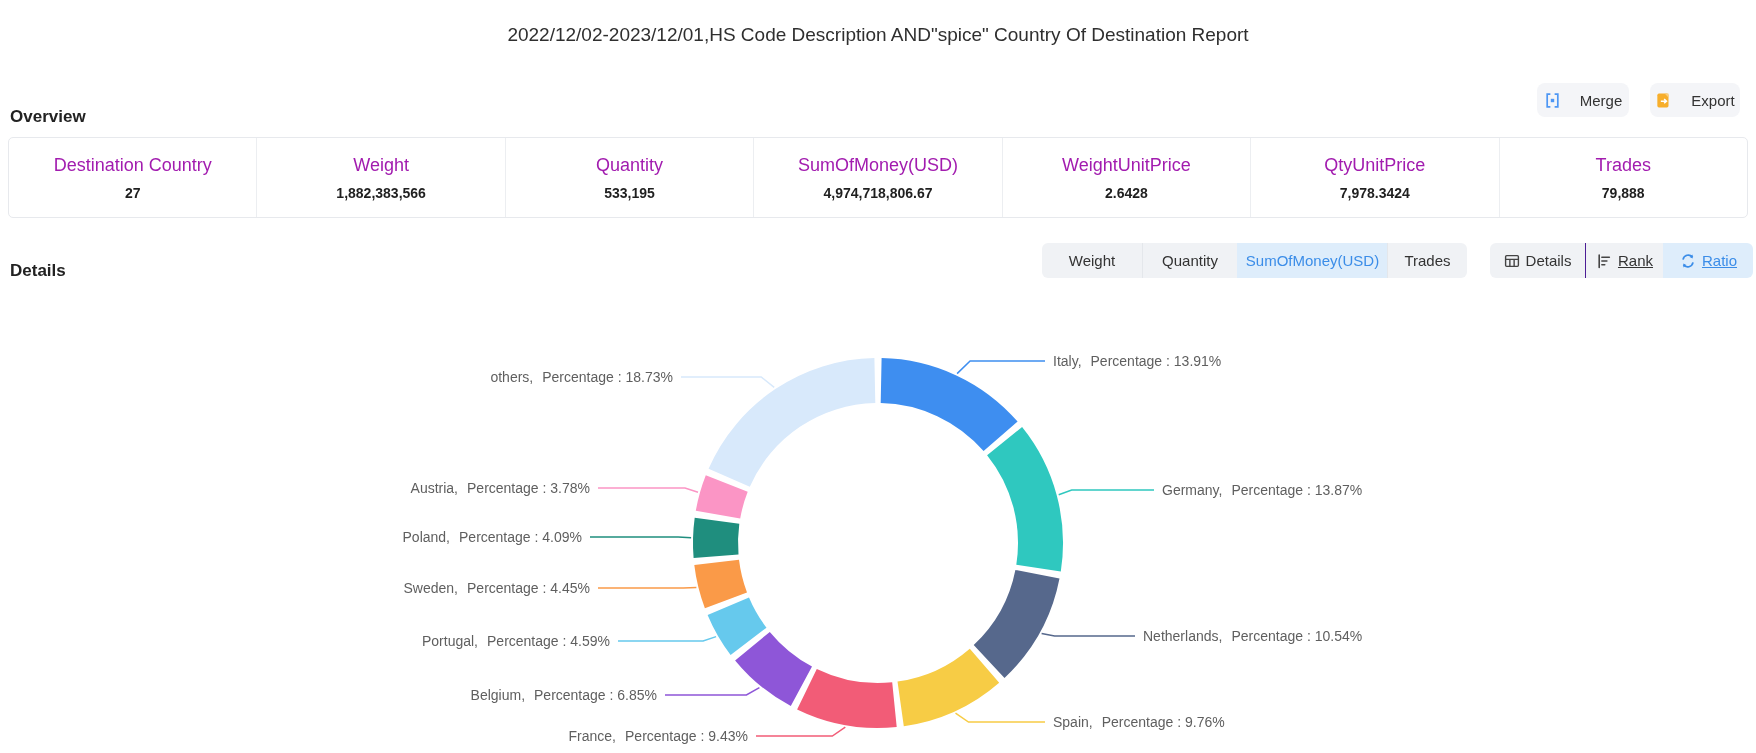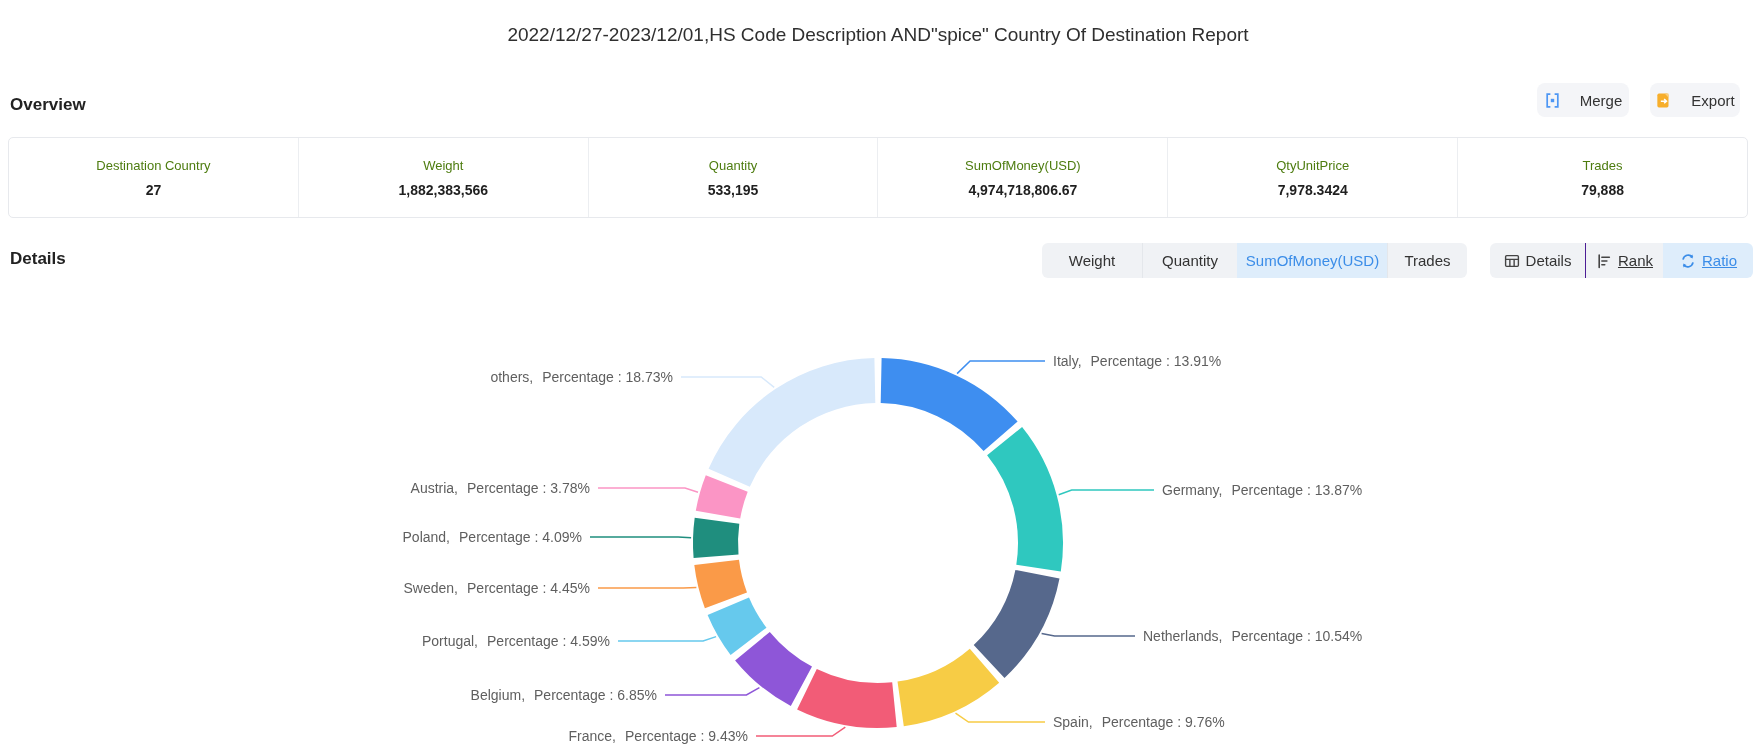--- a/index.html
+++ b/index.html
@@ -5,21 +5,21 @@
   * { box-sizing: border-box; margin: 0; padding: 0; }
   html,body { background:#fff; }
   body {
     width:1756px; height:753px; position:relative; overflow:hidden;
     font-family:"Liberation Sans","DejaVu Sans",sans-serif; color:#333;
   }
   .page-title {
     position:absolute; top:24px; left:0; width:100%;
     text-align:center; font-size:19px; color:#2f2f2f; font-weight:400;
   }
-  .section-heading { position:absolute; left:10px; font-size:17px; font-weight:700; color:#222; }
+  .section-heading { position:absolute; left:10px; font-size:17px; font-weight:700; color:#222;margin-top:12px; }
   #overview-heading { top:95px; }
   #details-heading { top:249px; }
 
   .action-btn {
     position:absolute; top:83px; height:34px; border:none; cursor:pointer;
     background:#f4f5f8; border-radius:8px; font-size:15px; color:#333;
     display:flex; align-items:center; justify-content:center; gap:19px;
     font-family:inherit;
   }
   #merge-btn { left:1537px; width:92px; }
@@ -28,21 +28,21 @@
   .stats-card {
     position:absolute; left:8px; top:137px; width:1740px; height:81px;
     border:1px solid #e7e9ed; border-radius:5px; background:#fff;
     display:flex; align-items:stretch;
   }
   .stat-cell {
     flex:1 1 0; display:flex; flex-direction:column; align-items:center;
     justify-content:center; gap:9px;
   }
   .stat-cell + .stat-cell { border-left:1px solid #eceef1; }
-  .stat-label { font-size:13px; color:#4d7c0f; }
+  .stat-label { font-size:18px; color:#a21caf; }
   .stat-value { font-size:14px; font-weight:700; color:#1f1f1f; }
 
   .metric-tabs {
     position:absolute; left:1042px; top:243px; height:35px;
     display:flex; border-radius:6px; overflow:hidden;
   }
   .metric-tab {
     height:35px; border:none; cursor:pointer; font-family:inherit;
     background:#f0f2f5; color:#333; font-size:15px;
     display:flex; align-items:center; justify-content:center;
@@ -63,21 +63,21 @@
   .view-btn + .view-btn { border-left:1px solid #4c1d95;text-decoration:underline; }
   .view-btn.v1{width:95px}.view-btn.v2{width:78px}.view-btn.v3{width:90px}
   .view-btn.active { background:#deedfb; color:#3b8de8; border-left-color:#deedfb; }
 
   #donut-svg { position:absolute; left:0; top:280px; }
   #donut-svg text { font-family:"Liberation Sans","DejaVu Sans",sans-serif; font-size:14px; fill:#5f5f5f; }
 </style>
 </head>
 <body>
 
-<div class="page-title">2022/12/27-2023/12/01,HS Code Description AND"spice" Country Of Destination Report</div>
+<div class="page-title">2022/12/02-2023/12/01,HS Code Description AND"spice" Country Of Destination Report</div>
 
 <div class="section-heading" id="overview-heading">Overview</div>
 
 <button class="action-btn" id="merge-btn">
   <span style="display:flex">
     <svg width="17" height="17" viewBox="0 0 16 16">
         <path d="M6 2 H3 V14 H6 M10 2 H13 V14 H10" fill="none" stroke="#4E97F4" stroke-width="1.6"></path>
         <rect x="6.4" y="6.4" width="3.2" height="3.2" fill="#4E97F4"></rect>
       </svg>
   </span>
@@ -104,20 +104,24 @@
     <div class="stat-label">Weight</div>
     <div class="stat-value">1,882,383,566</div>
   </div>
   <div class="stat-cell">
     <div class="stat-label">Quantity</div>
     <div class="stat-value">533,195</div>
   </div>
   <div class="stat-cell">
     <div class="stat-label">SumOfMoney(USD)</div>
     <div class="stat-value">4,974,718,806.67</div>
+  </div>
+  <div class="stat-cell">
+    <div class="stat-label">WeightUnitPrice</div>
+    <div class="stat-value">2.6428</div>
   </div>
   <div class="stat-cell">
     <div class="stat-label">QtyUnitPrice</div>
     <div class="stat-value">7,978.3424</div>
   </div>
   <div class="stat-cell">
     <div class="stat-label">Trades</div>
     <div class="stat-value">79,888</div>
   </div>
 </div>

